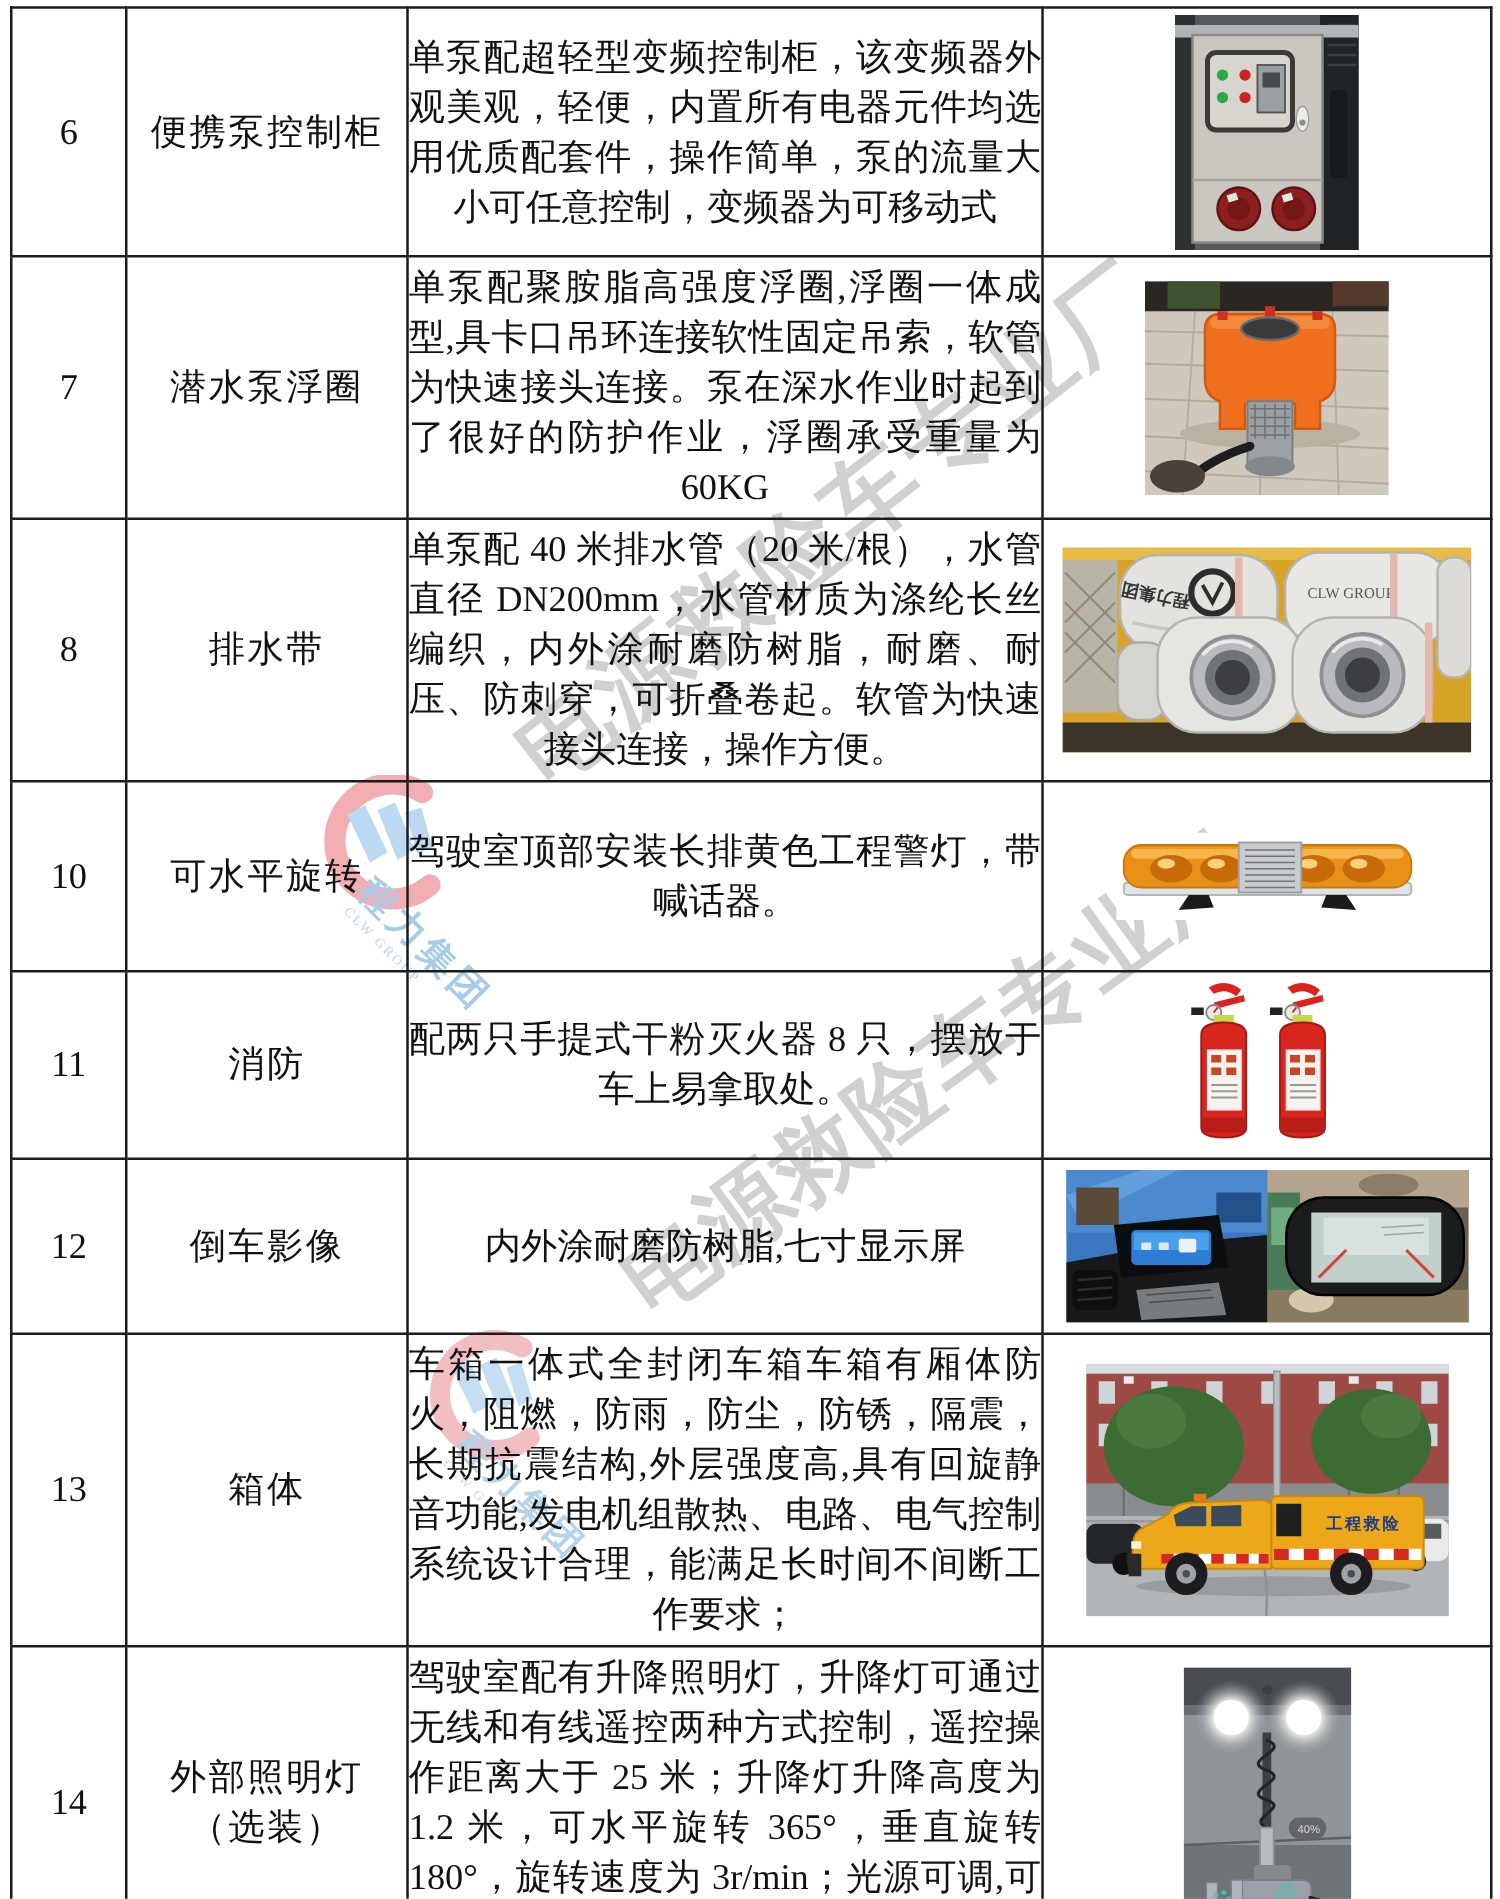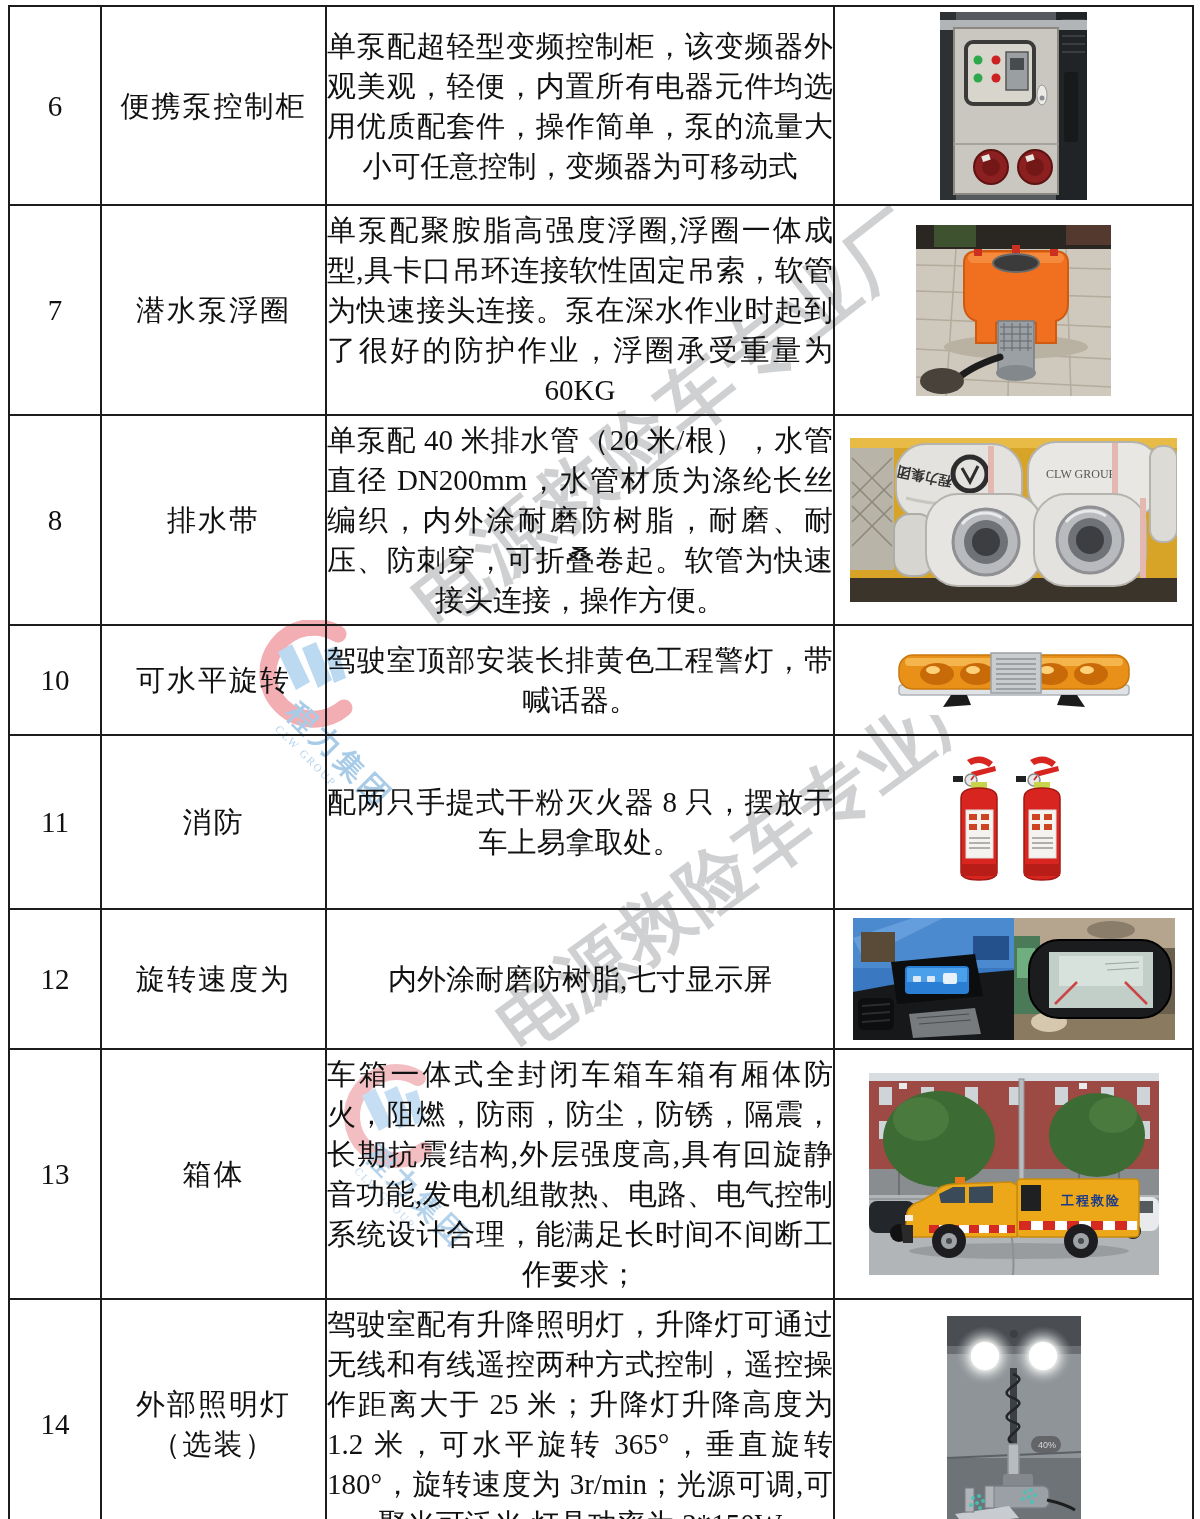--- a/index.html
+++ b/index.html
@@ -30,21 +30,21 @@
   table.spec td{
     border:2px solid #1c1c1c;vertical-align:middle;
     font-size:29px;line-height:40px;overflow:hidden;
   }
   td.c-no{text-align:center;font-size:31px;}
   td.c-name{text-align:center;white-space:pre-line;letter-spacing:2px;margin-left:12px;}
   td.c-desc{padding:4px 0;text-align:justify;text-align-last:center;margin-left:40px;}
   td.c-img{text-align:center;}
   td.c-img svg{display:inline-block;vertical-align:middle;position:relative;z-index:3;}
   tr.r6 {height:199px;} tr.r7 {height:184px;} tr.r8 {height:204px;}
-  tr.r10{height:110px;} tr.r11{height:174px;} tr.r12{height:140px;}
+  tr.r10{height:152px;} tr.r11{height:150px;} tr.r12{height:140px;}
   tr.r13{height:211px;} tr.r14{height:247px;}
 </style>
 </head>
 <body>
 
 <div class="page">
 
   <div class="wm-text wm1">电源救险车专业厂</div>
   <div class="wm-text wm2">电源救险车专业厂</div>
 
@@ -274,21 +274,21 @@
             <line x1="22" y1="89" x2="43" y2="89" stroke="#999" stroke-width="1.5"></line>
             <line x1="22" y1="94" x2="43" y2="94" stroke="#999" stroke-width="1.5"></line>
           </g>
           <use href="#ext1" x="63"></use>
         </svg>
       </td>
     </tr>
 
     <tr class="r12">
       <td class="c-no">12</td>
-      <td class="c-name">旋转速度为</td>
+      <td class="c-name">倒车影像</td>
       <td class="c-desc">内外涂耐磨防树脂,七寸显示屏</td>
       <td class="c-img">
         <svg width="322" height="122" viewBox="0 0 322 122">
           <rect width="161" height="122" fill="#3a78c2"></rect>
           <rect x="0" y="0" width="161" height="50" fill="#4c8ad0"></rect>
           <path d="M 0 20 L 60 0 L 90 0 L 10 40 Z" fill="#7db2e8" opacity="0.5"></path>
           <rect x="8" y="14" width="34" height="30" fill="#5a4a38"></rect>
           <rect x="120" y="18" width="36" height="24" fill="#24508c"></rect>
           <path d="M 0 74 Q 80 58 161 52 L 161 122 L 0 122 Z" fill="#17181a"></path>
           <rect x="5" y="80" width="36" height="32" rx="6" fill="#0d0e0f"></rect>

